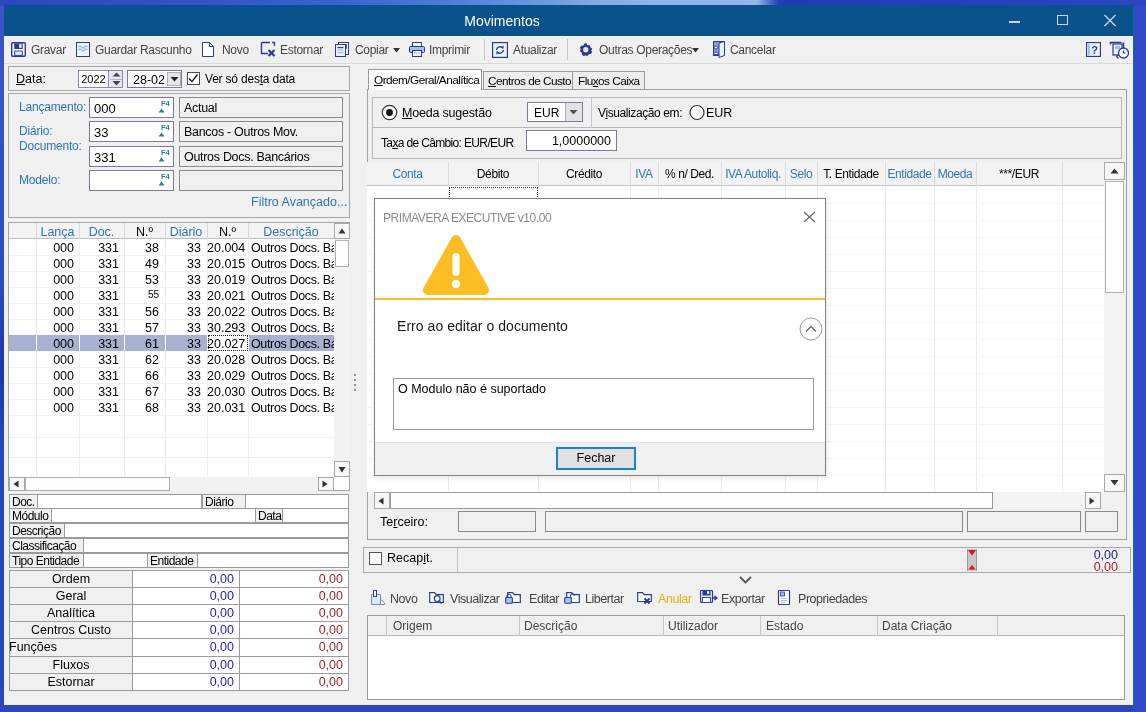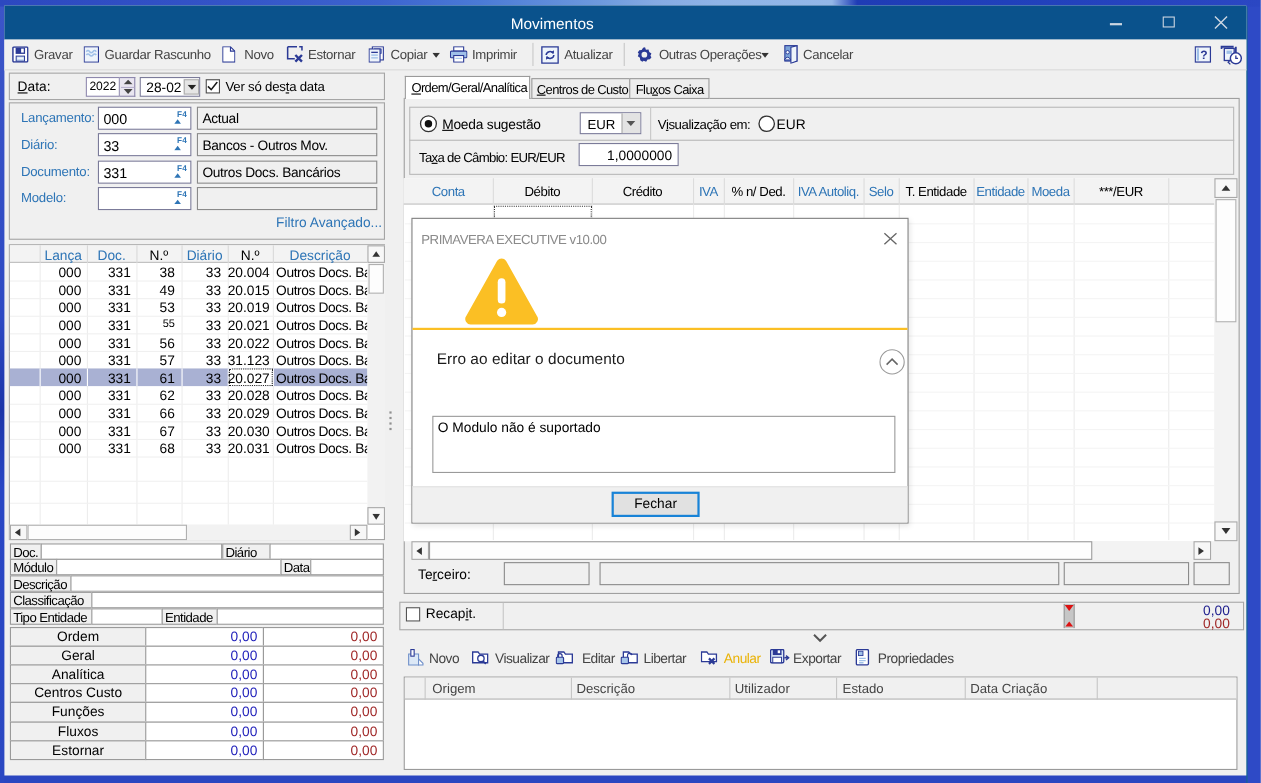--- a/index.html
+++ b/index.html
@@ -139,21 +139,21 @@
 <div class="tx" style="left:184px;top:101px;font-size:12.5px;letter-spacing:-0.3px">Actual</div>
 <div class="tx" style="left:19px;top:124px;font-size:12px;letter-spacing:-0.2px;color:#2e75b6">Diário:</div>
 <div class="ab" style="left:89px;top:121px;width:85px;height:21px;background:#fff;border:1px solid #7b7b99"></div>
 <div class="tx" style="left:94px;top:125px;font-size:13px">33</div>
 <div class="tx" style="left:161px;top:123px;font-size:7.5px;font-weight:bold;color:#2e75b6">F4</div>
 <svg class="ab" style="left:158px;top:132px;" width="7" height="5" viewBox="0 0 7 5">
     <path d="M0.5 4.5 L3.5 0.5 L6.5 4.5 Z" fill="#2e75b6"></path>
   </svg>
 <div class="ab" style="left:179px;top:121px;width:164px;height:21px;background:#f0f0f0;border:1px solid #8a8a8a"></div>
 <div class="tx" style="left:184px;top:125px;font-size:12.5px;letter-spacing:-0.3px">Bancos - Outros Mov.</div>
-<div class="tx" style="left:19px;top:149px;font-size:12px;letter-spacing:-0.2px;color:#2e75b6">Documento:</div>
+<div class="tx" style="left:19px;top:139px;font-size:12px;letter-spacing:-0.2px;color:#2e75b6">Documento:</div>
 <div class="ab" style="left:89px;top:146px;width:85px;height:21px;background:#fff;border:1px solid #7b7b99"></div>
 <div class="tx" style="left:94px;top:150px;font-size:13px">331</div>
 <div class="tx" style="left:161px;top:148px;font-size:7.5px;font-weight:bold;color:#2e75b6">F4</div>
 <svg class="ab" style="left:158px;top:157px;" width="7" height="5" viewBox="0 0 7 5">
     <path d="M0.5 4.5 L3.5 0.5 L6.5 4.5 Z" fill="#2e75b6"></path>
   </svg>
 <div class="ab" style="left:179px;top:146px;width:164px;height:21px;background:#f0f0f0;border:1px solid #8a8a8a"></div>
 <div class="tx" style="left:184px;top:150px;font-size:12.5px;letter-spacing:-0.3px">Outros Docs. Bancários</div>
 <div class="tx" style="left:19px;top:173px;font-size:12px;letter-spacing:-0.2px;color:#2e75b6">Modelo:</div>
 <div class="ab" style="left:89px;top:170px;width:85px;height:21px;background:#fff;border:1px solid #7b7b99"></div>
@@ -215,21 +215,21 @@
 <div class="tx" style="left:79px;top:305px;width:40px;text-align:right;font-size:12.5px">331</div>
 <div class="tx" style="left:124px;top:305px;width:35px;text-align:right;font-size:12.5px">56</div>
 <div class="tx" style="left:165px;top:305px;width:36px;text-align:right;font-size:12.5px">33</div>
 <div class="tx" style="left:207px;top:305px;width:37px;text-align:right;font-size:12.5px">20.022</div>
 <div class="tx" style="left:251px;top:305px;width:83px;overflow:hidden;font-size:12.5px;letter-spacing:-0.35px">Outros Docs. Ban</div>
 <div class="ab" style="left:9px;top:319px;width:325px;height:1px;background:#f0f0f0"></div>
 <div class="tx" style="left:36px;top:321px;width:38px;text-align:right;font-size:12.5px">000</div>
 <div class="tx" style="left:79px;top:321px;width:40px;text-align:right;font-size:12.5px">331</div>
 <div class="tx" style="left:124px;top:321px;width:35px;text-align:right;font-size:12.5px">57</div>
 <div class="tx" style="left:165px;top:321px;width:36px;text-align:right;font-size:12.5px">33</div>
-<div class="tx" style="left:207px;top:321px;width:37px;text-align:right;font-size:12.5px">31.123</div>
+<div class="tx" style="left:207px;top:321px;width:37px;text-align:right;font-size:12.5px">30.293</div>
 <div class="tx" style="left:251px;top:321px;width:83px;overflow:hidden;font-size:12.5px;letter-spacing:-0.35px">Outros Docs. Ban</div>
 <div class="ab" style="left:9px;top:335px;width:325px;height:1px;background:#f0f0f0"></div>
 <div class="ab" style="left:9px;top:335px;width:325px;height:16px;background:#a9b1d3"></div>
 <div class="ab" style="left:36px;top:335px;width:1px;height:16px;background:#fff"></div>
 <div class="ab" style="left:79px;top:335px;width:1px;height:16px;background:#fff"></div>
 <div class="ab" style="left:124px;top:335px;width:1px;height:16px;background:#fff"></div>
 <div class="ab" style="left:165px;top:335px;width:1px;height:16px;background:#fff"></div>
 <div class="ab" style="left:207px;top:335px;width:1px;height:16px;background:#fff"></div>
 <div class="ab" style="left:248px;top:335px;width:1px;height:16px;background:#fff"></div>
 <div class="ab" style="left:208px;top:335px;width:40px;height:16px;background:#fff;border:1px dotted #222"></div>
@@ -336,21 +336,21 @@
 <div class="tx" style="left:132px;top:606px;width:102px;text-align:right;font-size:12.5px;color:#2222bb">0,00</div>
 <div class="ab" style="left:239px;top:604px;width:110px;height:18px;background:#fff;border:1px solid #9a9a9a"></div>
 <div class="tx" style="left:239px;top:606px;width:104px;text-align:right;font-size:12.5px;color:#a02828">0,00</div>
 <div class="ab" style="left:9px;top:621px;width:124px;height:18px;background:#f0f0f0;border:1px solid #9a9a9a"></div>
 <div class="tx" style="left:9px;top:623px;width:124px;text-align:center;font-size:12.5px">Centros Custo</div>
 <div class="ab" style="left:132px;top:621px;width:108px;height:18px;background:#fff;border:1px solid #9a9a9a"></div>
 <div class="tx" style="left:132px;top:623px;width:102px;text-align:right;font-size:12.5px;color:#2222bb">0,00</div>
 <div class="ab" style="left:239px;top:621px;width:110px;height:18px;background:#fff;border:1px solid #9a9a9a"></div>
 <div class="tx" style="left:239px;top:623px;width:104px;text-align:right;font-size:12.5px;color:#a02828">0,00</div>
 <div class="ab" style="left:9px;top:638px;width:124px;height:19px;background:#f0f0f0;border:1px solid #9a9a9a"></div>
-<div class="tx" style="left:9px;top:640px;width:124px;text-align:center;font-size:12.5px">Funções</div>
+<div class="tx" style="left:9px;top:640px;width:124px;text-align:left;font-size:12.5px">Funções</div>
 <div class="ab" style="left:132px;top:638px;width:108px;height:19px;background:#fff;border:1px solid #9a9a9a"></div>
 <div class="tx" style="left:132px;top:640px;width:102px;text-align:right;font-size:12.5px;color:#2222bb">0,00</div>
 <div class="ab" style="left:239px;top:638px;width:110px;height:19px;background:#fff;border:1px solid #9a9a9a"></div>
 <div class="tx" style="left:239px;top:640px;width:104px;text-align:right;font-size:12.5px;color:#a02828">0,00</div>
 <div class="ab" style="left:9px;top:656px;width:124px;height:18px;background:#f0f0f0;border:1px solid #9a9a9a"></div>
 <div class="tx" style="left:9px;top:658px;width:124px;text-align:center;font-size:12.5px">Fluxos</div>
 <div class="ab" style="left:132px;top:656px;width:108px;height:18px;background:#fff;border:1px solid #9a9a9a"></div>
 <div class="tx" style="left:132px;top:658px;width:102px;text-align:right;font-size:12.5px;color:#2222bb">0,00</div>
 <div class="ab" style="left:239px;top:656px;width:110px;height:18px;background:#fff;border:1px solid #9a9a9a"></div>
 <div class="tx" style="left:239px;top:658px;width:104px;text-align:right;font-size:12.5px;color:#a02828">0,00</div>

